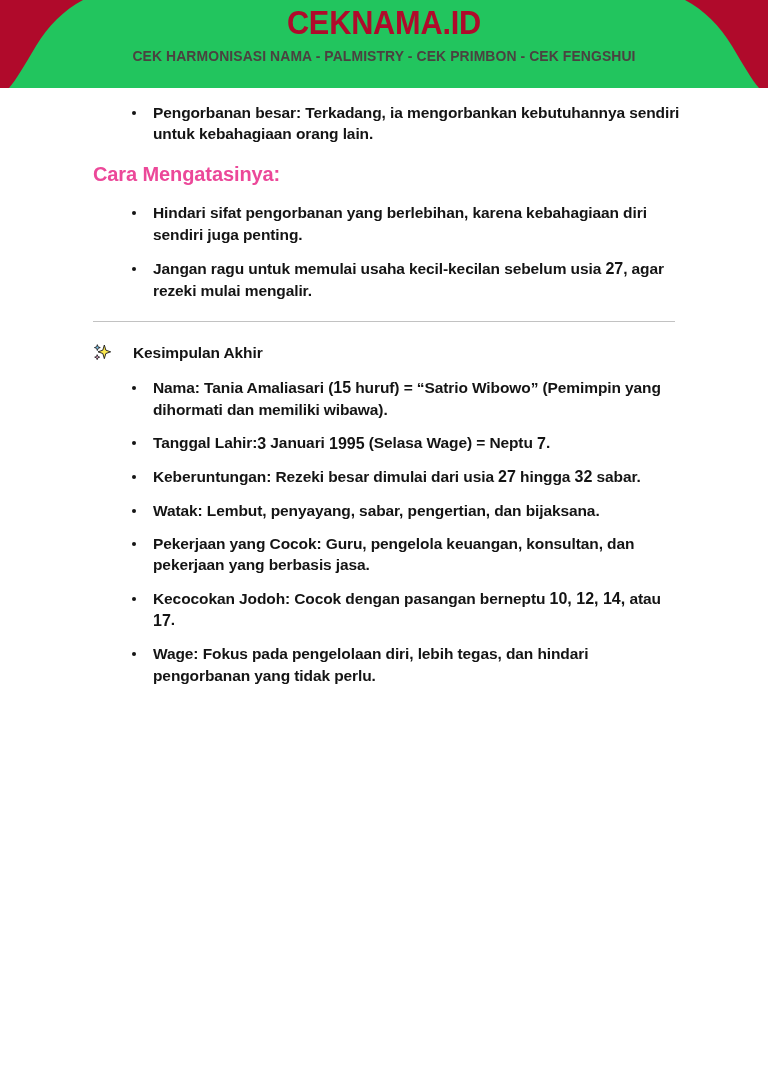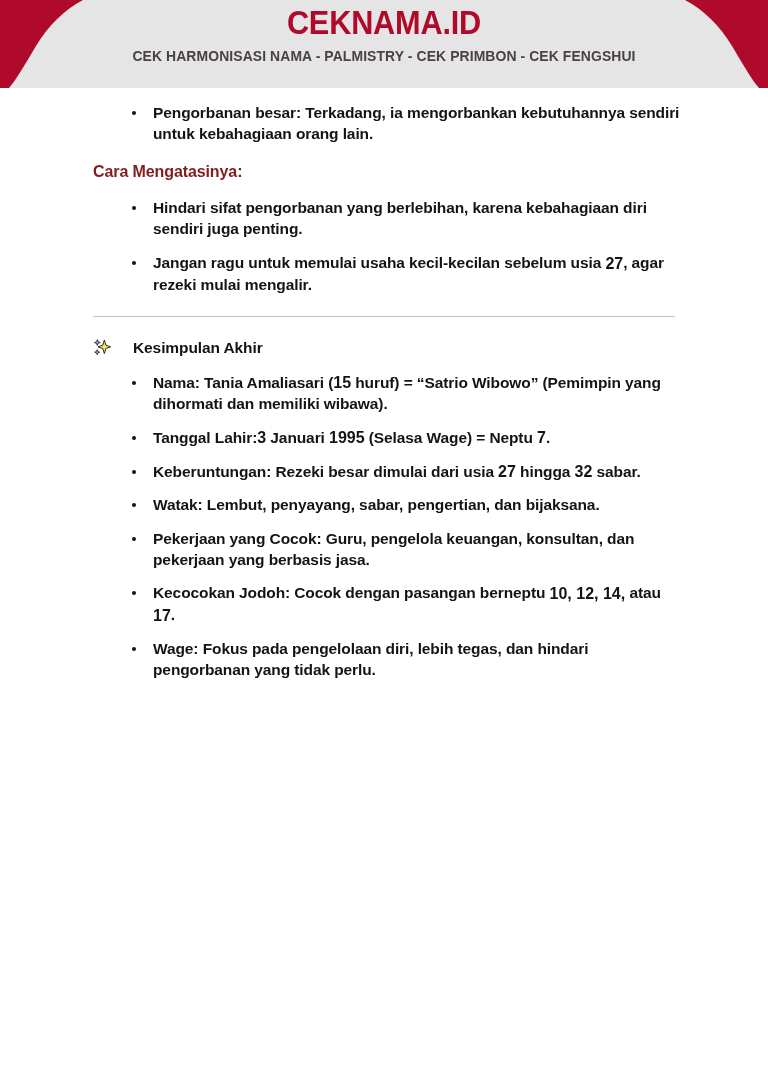--- a/index.html
+++ b/index.html
@@ -14,21 +14,21 @@
     position: relative;
     font-family: "Liberation Sans", "DejaVu Sans", sans-serif;
     overflow: hidden;
   }
 
   
   .header {
     position: relative;
     width: 768px;
     height: 88px;
-    background: #e5e5e5;
+    background: #22c55e;
     overflow: hidden;
   }
   .header-corner {
     position: absolute;
     top: 0;
     width: 170px;
     height: 88px;
     pointer-events: none;
   }
   .header-corner.left  { left: 0; }
@@ -65,23 +65,23 @@
   }
 
   
   .content {
     position: relative;
     padding: 0 68px 0 93px;
     color: #111111;
   }
 
   .section-label {
-    font-size: 16px;
-    font-weight: bold;
-    color: #7f1d1d;
+    font-size: 20px;
+    font-weight: bold;
+    color: #ec4899;
     margin: 17px 0 2px 0;
     line-height: 1.34;
     letter-spacing: -0.1px;
   }
 
   ul.bullets {
     list-style: none;
     margin: 14px;
     padding: 0;
   }

